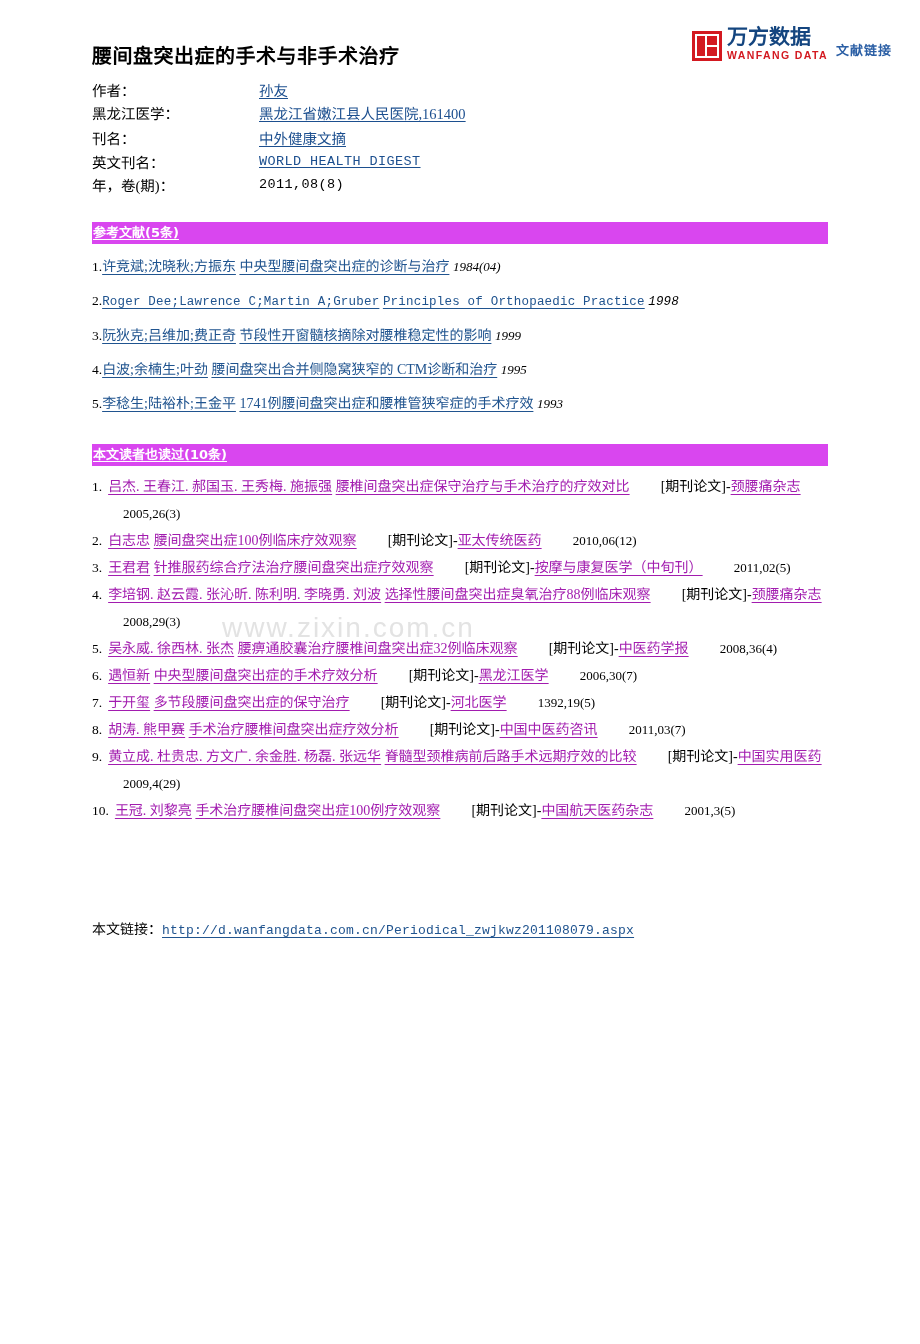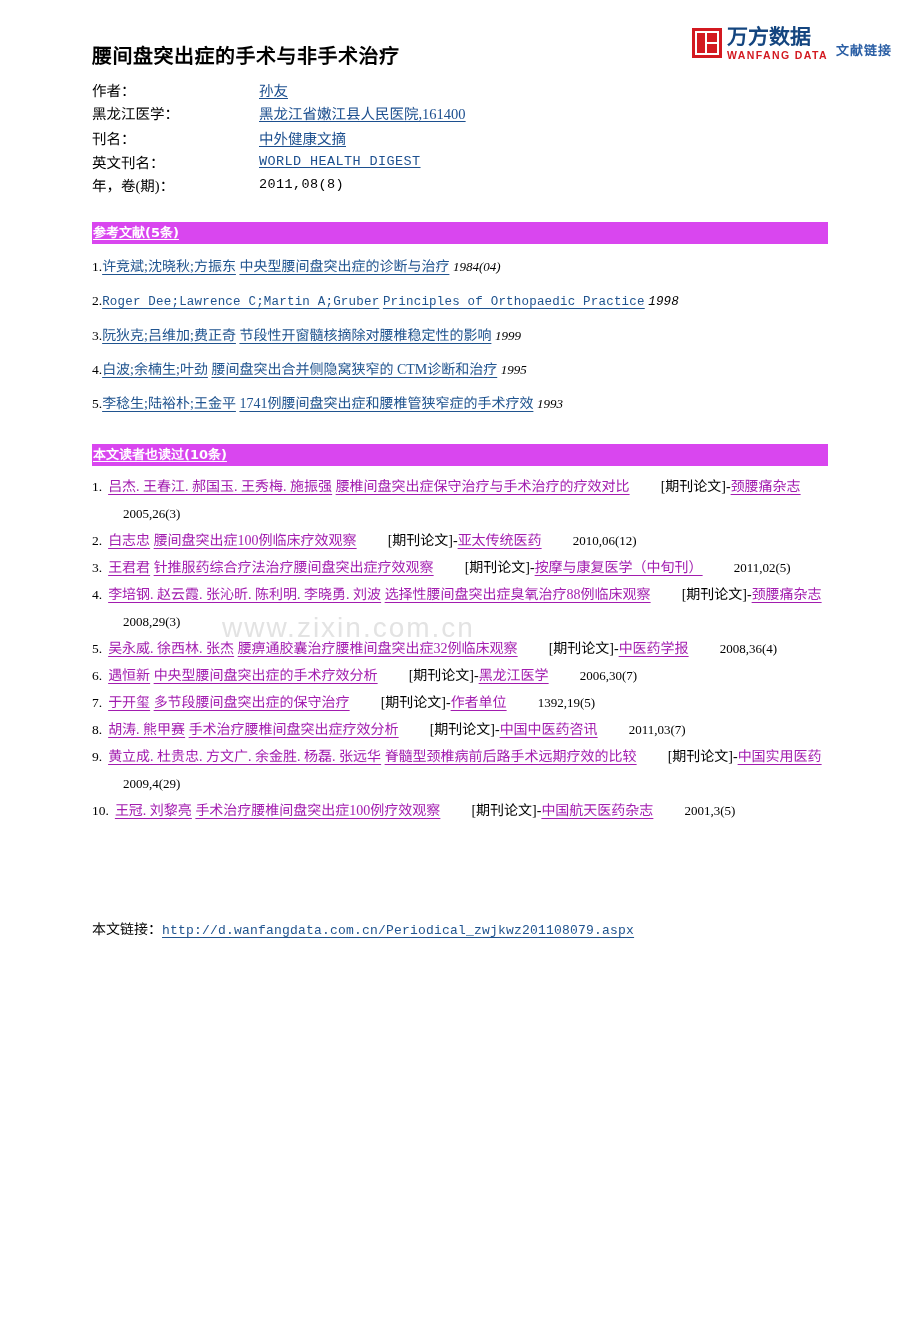--- a/index.html
+++ b/index.html
@@ -44,21 +44,21 @@
     position: absolute;
     right: 28px;
     top: 26px;
     display: flex;
     align-items: flex-end;
     gap: 8px;
     z-index: 3;
   }
   .logo-mark-wrap {
     display: flex;
-    align-items: flex-start;
+    align-items: flex-end;
     gap: 5px;
   }
   .logo-icon {
     width: 30px;
     height: 30px;
     border: 3px solid #d31920;
     box-sizing: border-box;
     display: flex;
     padding: 2px;
     gap: 2px;
@@ -329,21 +329,21 @@
   <div class="section-bar" id="bar-also">
     <span>本文读者也读过(10条)</span>
   </div>
   <div class="list-block" id="also-list">
       <div class="also-item"><span class="num">1.</span><span class="lnk">吕杰. 王春江. 郝国玉. 王秀梅. 施振强</span> <span class="lnk">腰椎间盘突出症保守治疗与手术治疗的疗效对比</span><span class="type">[期刊论文]-</span><span class="lnk">颈腰痛杂志</span><span class="tail">2005,26(3)</span></div>
       <div class="also-item"><span class="num">2.</span><span class="lnk">白志忠</span> <span class="lnk">腰间盘突出症100例临床疗效观察</span><span class="type">[期刊论文]-</span><span class="lnk">亚太传统医药</span><span class="tail">2010,06(12)</span></div>
       <div class="also-item"><span class="num">3.</span><span class="lnk">王君君</span> <span class="lnk">针推服药综合疗法治疗腰间盘突出症疗效观察</span><span class="type">[期刊论文]-</span><span class="lnk">按摩与康复医学（中旬刊）</span><span class="tail">2011,02(5)</span></div>
       <div class="also-item"><span class="num">4.</span><span class="lnk">李培钢. 赵云霞. 张沁昕. 陈利明. 李晓勇. 刘波</span> <span class="lnk">选择性腰间盘突出症臭氧治疗88例临床观察</span><span class="type">[期刊论文]-</span><span class="lnk">颈腰痛杂志</span><span class="tail">2008,29(3)</span></div>
       <div class="also-item"><span class="num">5.</span><span class="lnk">吴永威. 徐西林. 张杰</span> <span class="lnk">腰痹通胶囊治疗腰椎间盘突出症32例临床观察</span><span class="type">[期刊论文]-</span><span class="lnk">中医药学报</span><span class="tail">2008,36(4)</span></div>
       <div class="also-item"><span class="num">6.</span><span class="lnk">遇恒新</span> <span class="lnk">中央型腰间盘突出症的手术疗效分析</span><span class="type">[期刊论文]-</span><span class="lnk">黑龙江医学</span><span class="tail">2006,30(7)</span></div>
-      <div class="also-item"><span class="num">7.</span><span class="lnk">于开玺</span> <span class="lnk">多节段腰间盘突出症的保守治疗</span><span class="type">[期刊论文]-</span><span class="lnk">作者单位</span><span class="tail">1392,19(5)</span></div>
+      <div class="also-item"><span class="num">7.</span><span class="lnk">于开玺</span> <span class="lnk">多节段腰间盘突出症的保守治疗</span><span class="type">[期刊论文]-</span><span class="lnk">河北医学</span><span class="tail">1392,19(5)</span></div>
       <div class="also-item"><span class="num">8.</span><span class="lnk">胡涛. 熊甲赛</span> <span class="lnk">手术治疗腰椎间盘突出症疗效分析</span><span class="type">[期刊论文]-</span><span class="lnk">中国中医药咨讯</span><span class="tail">2011,03(7)</span></div>
       <div class="also-item"><span class="num">9.</span><span class="lnk">黄立成. 杜贵忠. 方文广. 余金胜. 杨磊. 张远华</span> <span class="lnk">脊髓型颈椎病前后路手术远期疗效的比较</span><span class="type">[期刊论文]-</span><span class="lnk">中国实用医药</span><span class="tail">2009,4(29)</span></div>
       <div class="also-item"><span class="num">10.</span><span class="lnk">王冠. 刘黎亮</span> <span class="lnk">手术治疗腰椎间盘突出症100例疗效观察</span><span class="type">[期刊论文]-</span><span class="lnk">中国航天医药杂志</span><span class="tail">2001,3(5)</span></div>
     </div>
 
   <div class="bottom-link">
     <span class="lbl">本文链接：</span><span class="url">http://d.wanfangdata.com.cn/Periodical_zwjkwz201108079.aspx</span>
   </div>
 
 </div>

